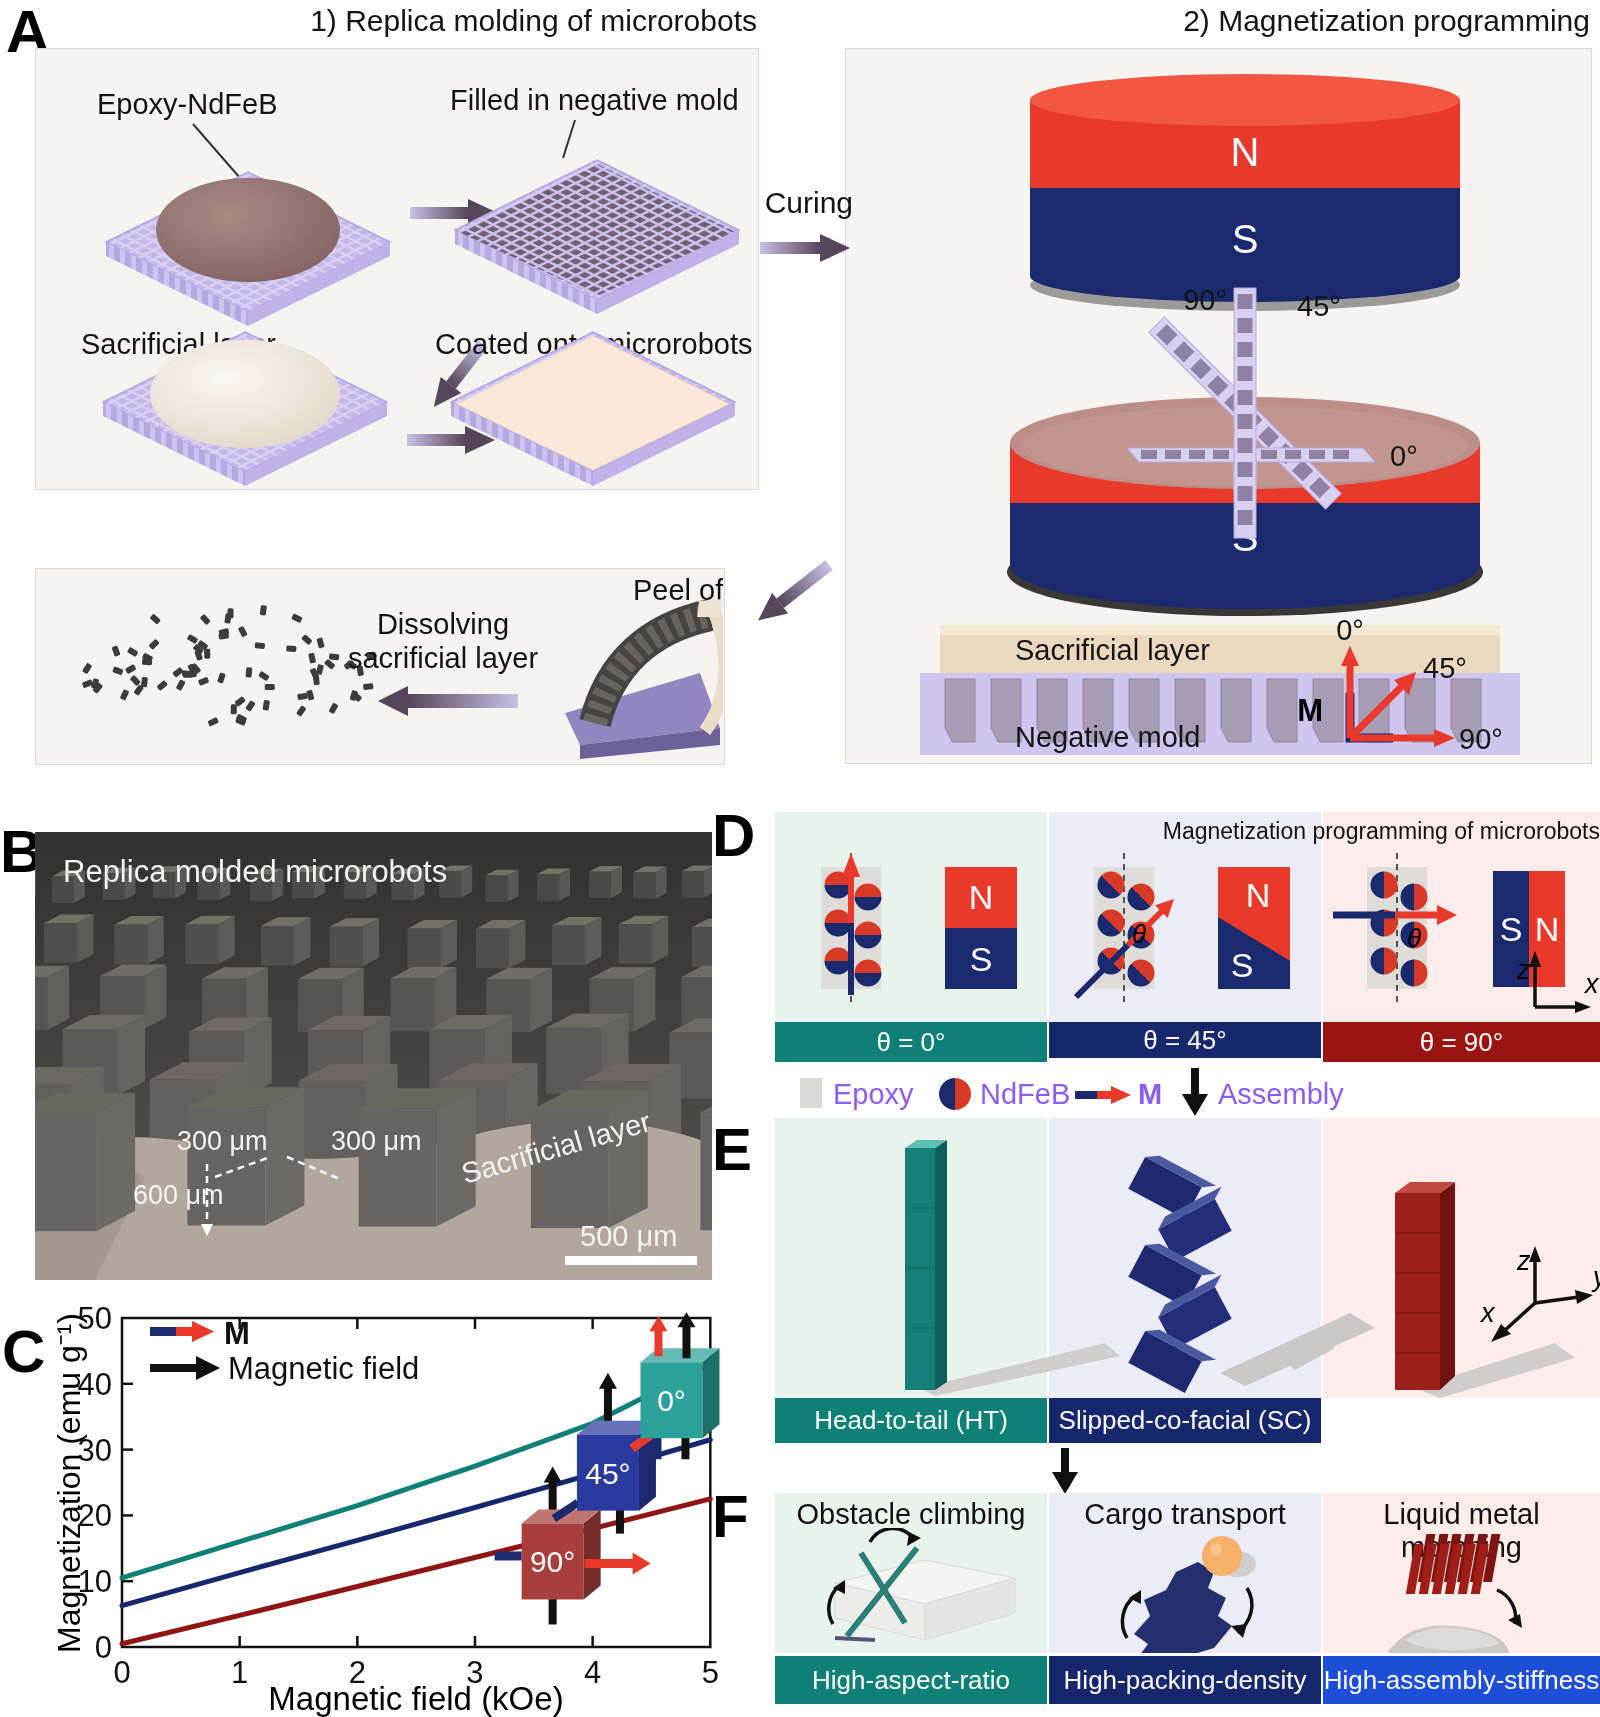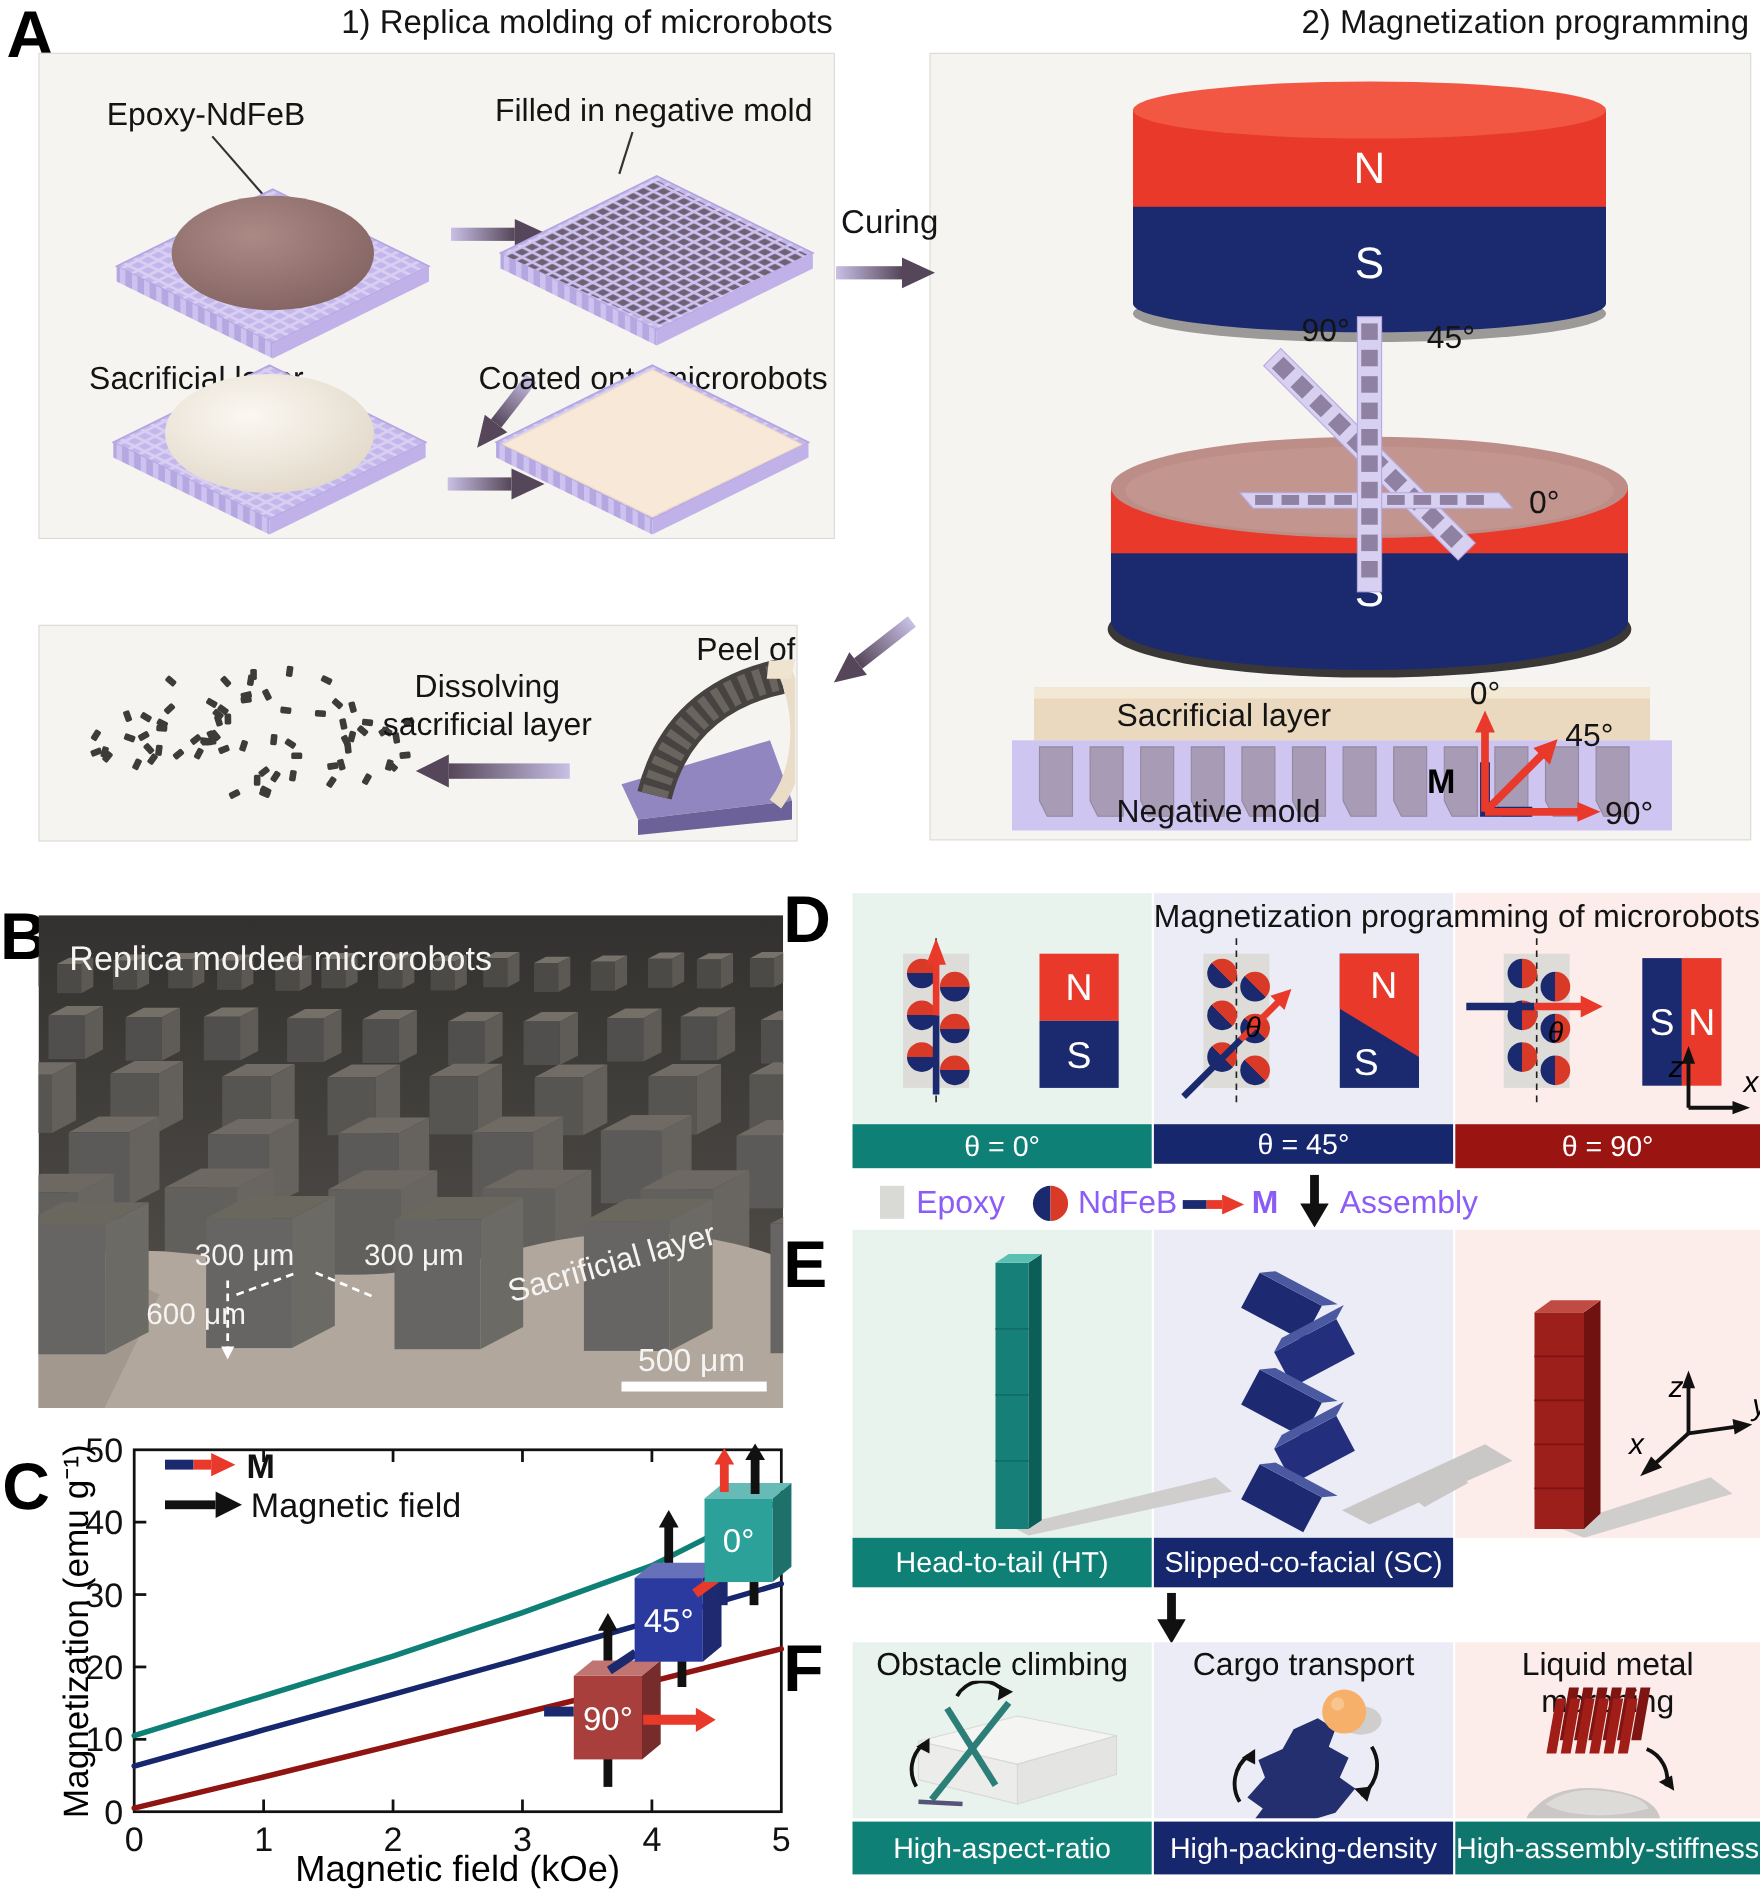--- a/index.html
+++ b/index.html
@@ -597,21 +597,21 @@
       <text class="leg" x="228" y="99">Magnetic field</text>
     </g>
     <text transform="rotate(-90 80 203)" x="80" y="203" text-anchor="middle" style="font-size:32px">Magnetization (emu g⁻¹)</text>
     <text x="416" y="430" text-anchor="middle" style="font-size:33px">Magnetic field (kOe)</text>
   </svg>
 
   <div class="abs plabel" style="left:712px;top:806px">D</div>
   <div class="abs" style="left:775px;top:812px;width:272px;height:210px;background:#e7f3ec"></div>
   <div class="abs" style="left:1049px;top:812px;width:272px;height:210px;background:#ebecf6"></div>
   <div class="abs" style="left:1323px;top:812px;width:277px;height:210px;background:#fcecea"></div>
-  <div class="abs ptitle" style="left:775px;top:818px;width:825px;font-size:29px">Magnetization programming of microrobots</div>
+  <div class="abs ptitle" style="left:775px;top:818px;width:825px;font-size:23px">Magnetization programming of microrobots</div>
 
   <svg class="abs" style="left:775px;top:845px" width="273" height="177">
     <rect x="46" y="22" width="60" height="122" fill="#dddcd9"></rect>
     <line x1="76" y1="8" x2="76" y2="162" stroke="#222" stroke-width="1.5" stroke-dasharray="6 5"></line>
     <circle cx="63" cy="40" r="13.5" fill="url(#gV0)"></circle>
       <circle cx="93" cy="52" r="13.5" fill="url(#gV0)"></circle>
     <circle cx="63" cy="78" r="13.5" fill="url(#gV0)"></circle>
       <circle cx="93" cy="90" r="13.5" fill="url(#gV0)"></circle>
     <circle cx="63" cy="116" r="13.5" fill="url(#gV0)"></circle>
       <circle cx="93" cy="128" r="13.5" fill="url(#gV0)"></circle>
@@ -827,17 +827,17 @@
       <polygon points="733,92 747,100 745,86" fill="#111"></polygon>
     </g>
   </svg>
 
   <div class="abs bar" style="left:775px;top:1656px;width:272px;height:48px;background:#0e8076">
       <span>High-aspect-ratio</span>
     </div>
   <div class="abs bar" style="left:1049px;top:1656px;width:272px;height:48px;background:#17276d">
       <span>High-packing-density</span>
     </div>
-  <div class="abs bar" style="left:1323px;top:1656px;width:277px;height:48px;background:#0f766e">
+  <div class="abs bar" style="left:1323px;top:1656px;width:277px;height:48px;background:#1d4ed8">
       <span>High-assembly-stiffness</span>
     </div>
 
 </div>
 
 </body></html>

